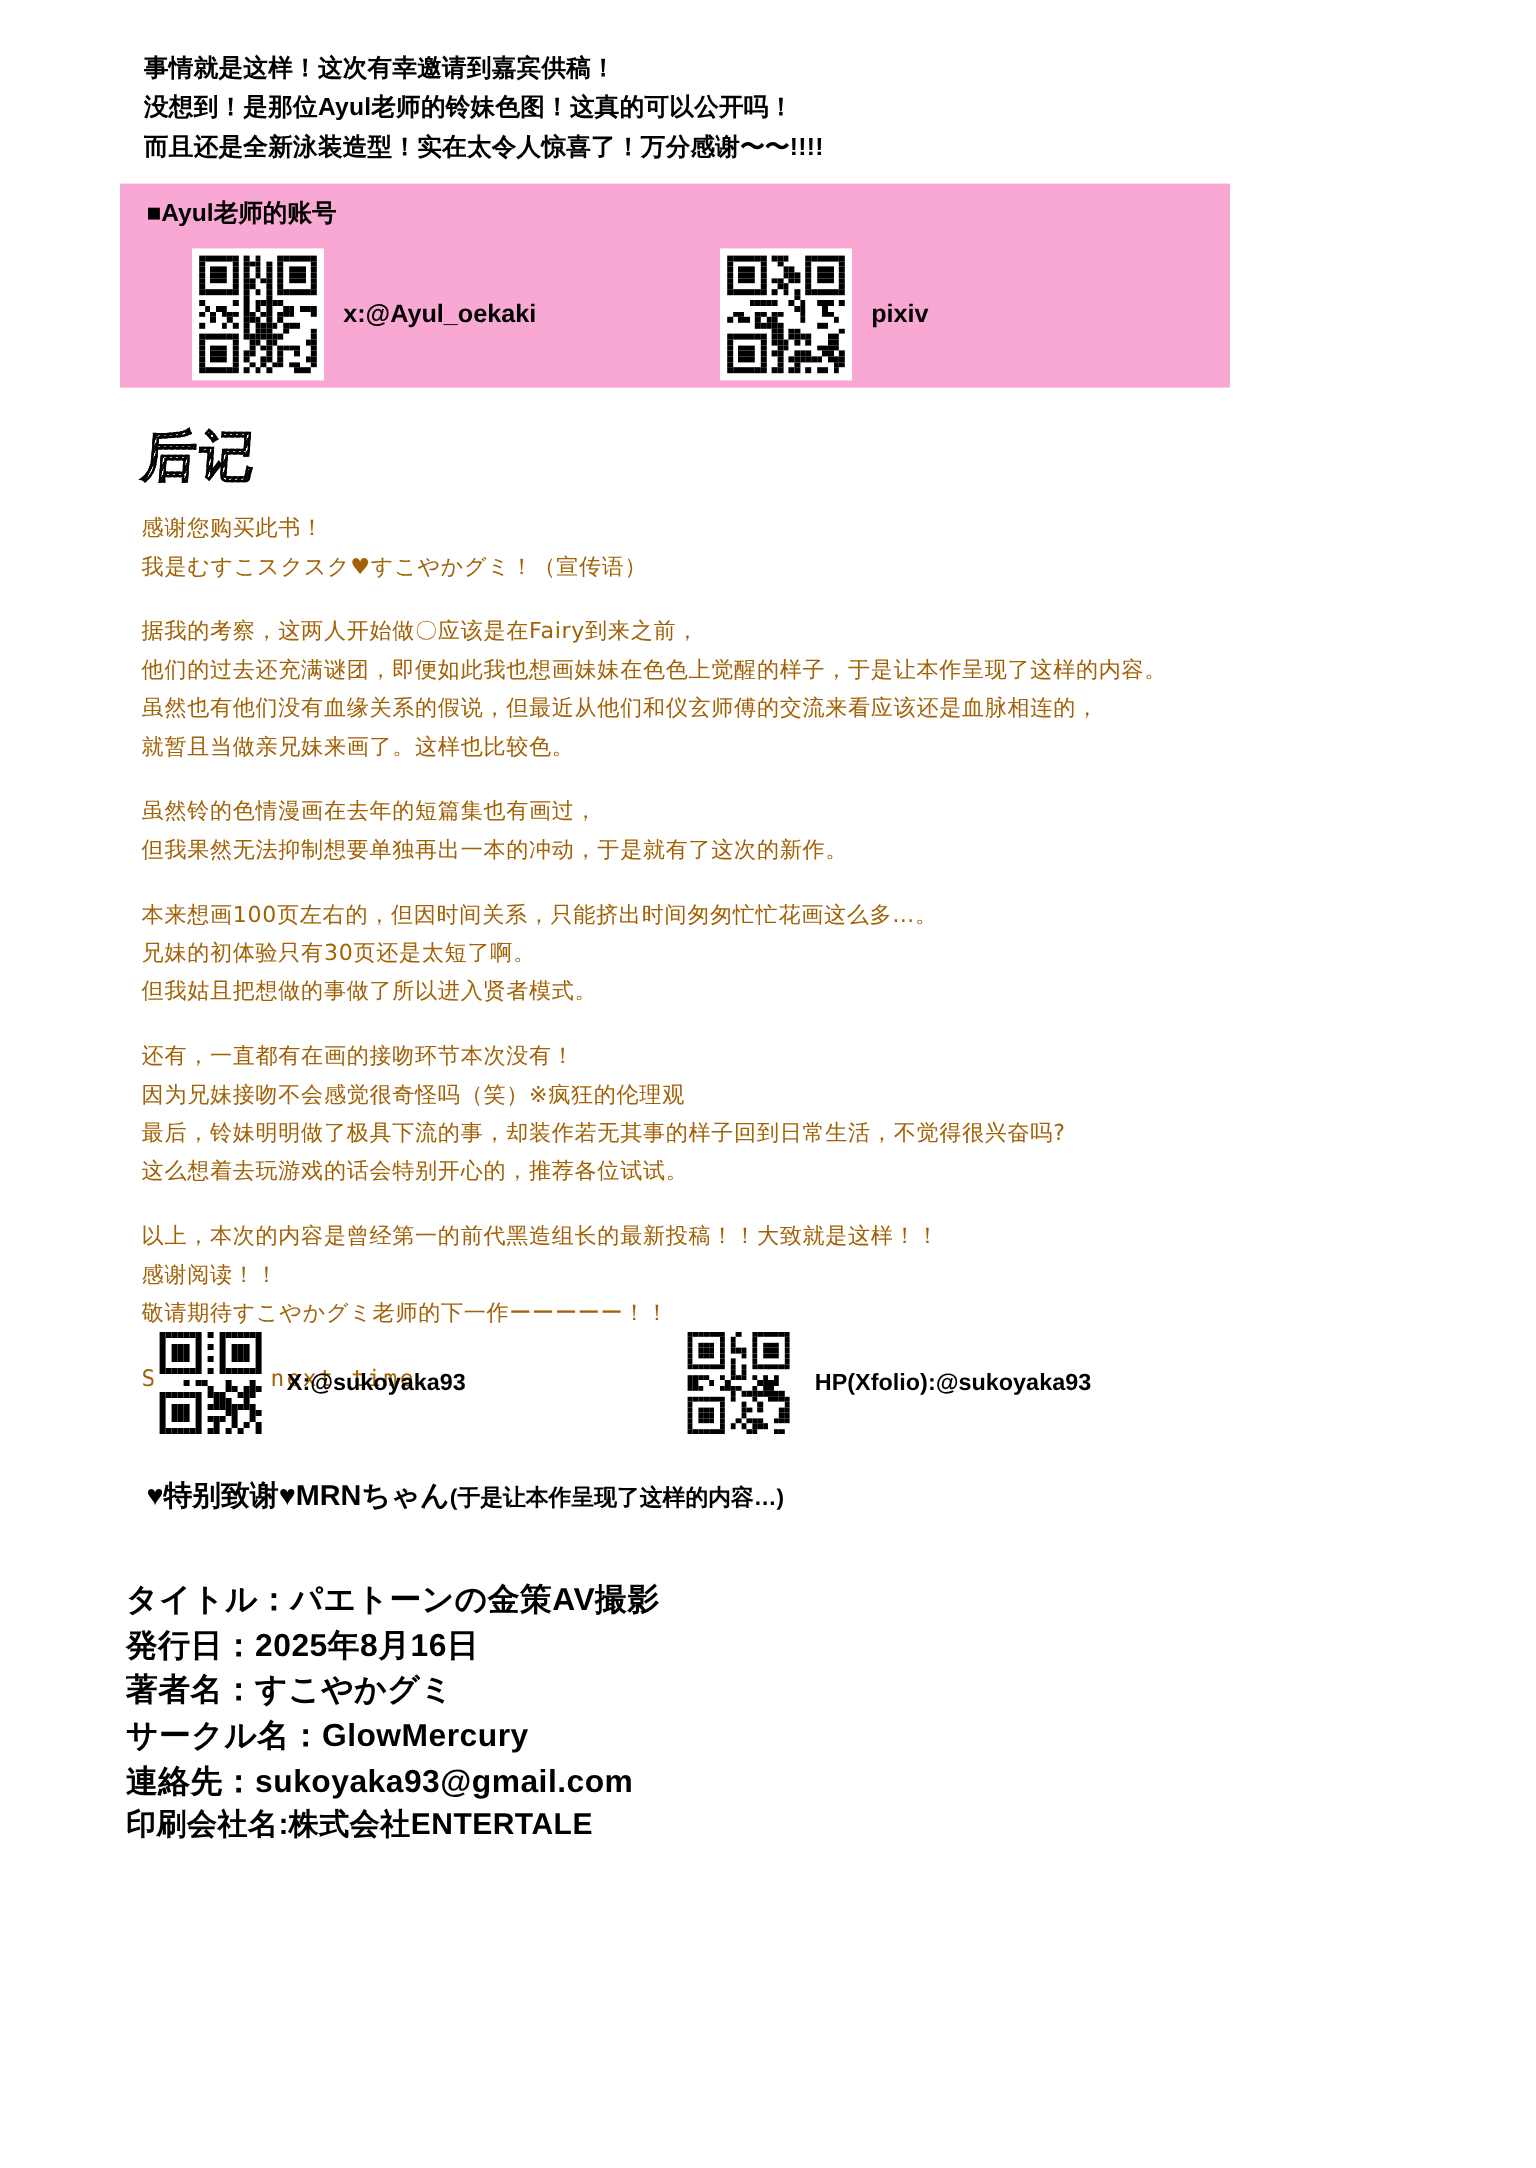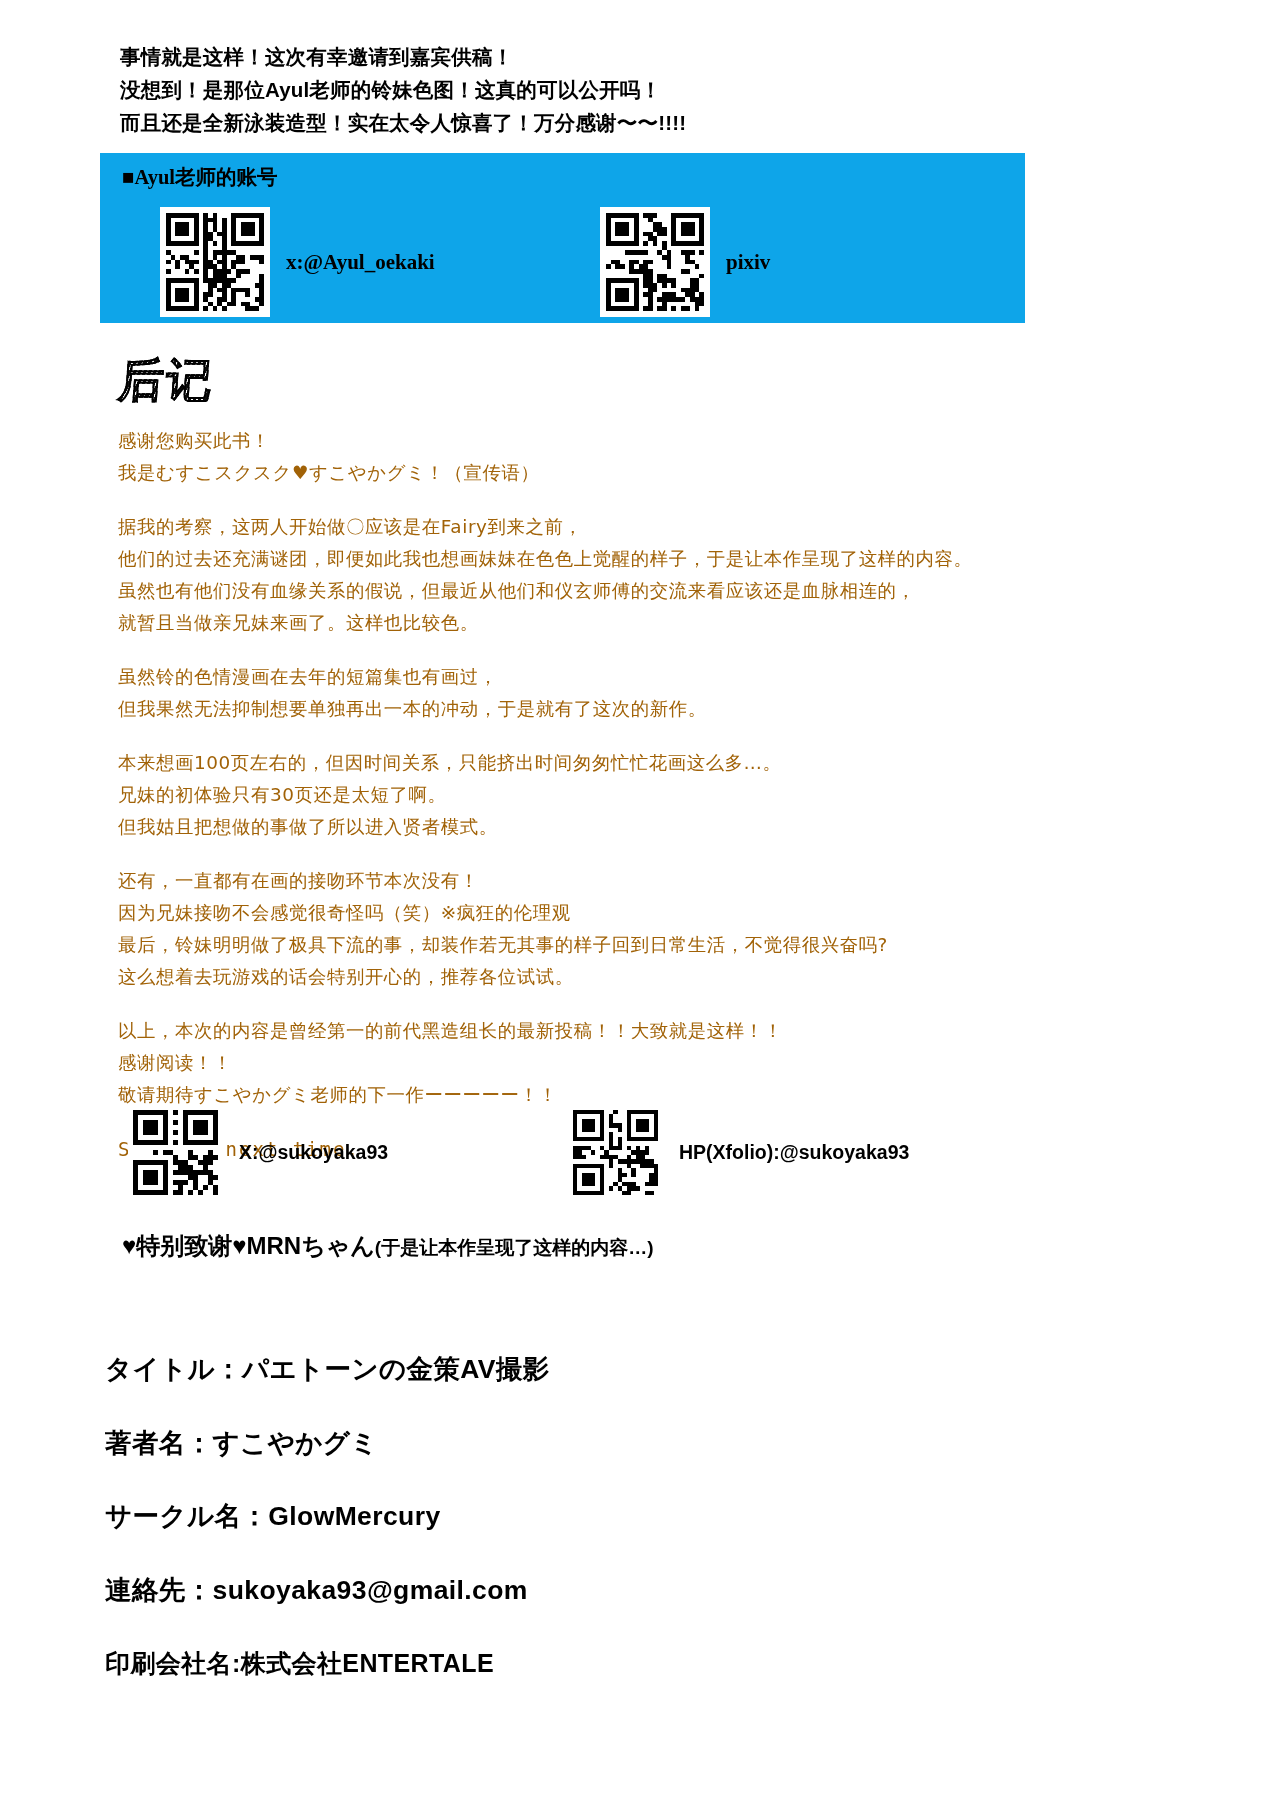--- a/index.html
+++ b/index.html
@@ -34,22 +34,21 @@
   }
   .intro div { white-space: pre; }
 
   
   .gray-panel {
     position: absolute;
     left: 100px;
     top: 153px;
     width: 925px;
     height: 170px;
-    background: #0ea5e9;
-    font-family: Liberation Serif, serif;
+    background: #f9a8d4;
   }
   .gray-panel-title {
     position: absolute;
     left: 22px;
     top: 10px;
     font-size: 20.5px;
     font-weight: bold;
   }
   .qr-row {
     position: absolute;
@@ -160,21 +159,21 @@
   
   .colophon {
     position: absolute;
     left: 105px;
     top: 1315px;
     font-size: 26.5px;
     font-weight: bold;
     line-height: 1.42;
     letter-spacing: 0.4px;
   }
-  .colophon div { white-space: pre; margin-top: 36px; }
+  .colophon div { white-space: pre; }
   .colophon .last { font-size: 25px; }
 </style>
 </head>
 <body>
 
 <div class="page">
 
   <div class="intro">
     <div>事情就是这样！这次有幸邀请到嘉宾供稿！</div>
     <div>没想到！是那位Ayul老师的铃妹色图！这真的可以公开吗！</div>
@@ -1781,19 +1780,20 @@
     </div>
 
   </div>
 
   <div class="thanks">
     <span>♥特别致谢♥MRNちゃん</span><span class="small">(于是让本作呈现了这样的内容…)</span>
   </div>
 
   <div class="colophon">
     <div>タイトル：パエトーンの金策AV撮影</div>
+    <div>発行日：2025年8月16日</div>
     <div>著者名：すこやかグミ</div>
     <div>サークル名：GlowMercury</div>
     <div>連絡先：sukoyaka93@gmail.com</div>
     <div class="last">印刷会社名:株式会社ENTERTALE</div>
   </div>
 
 </div>
 
 </body></html>

